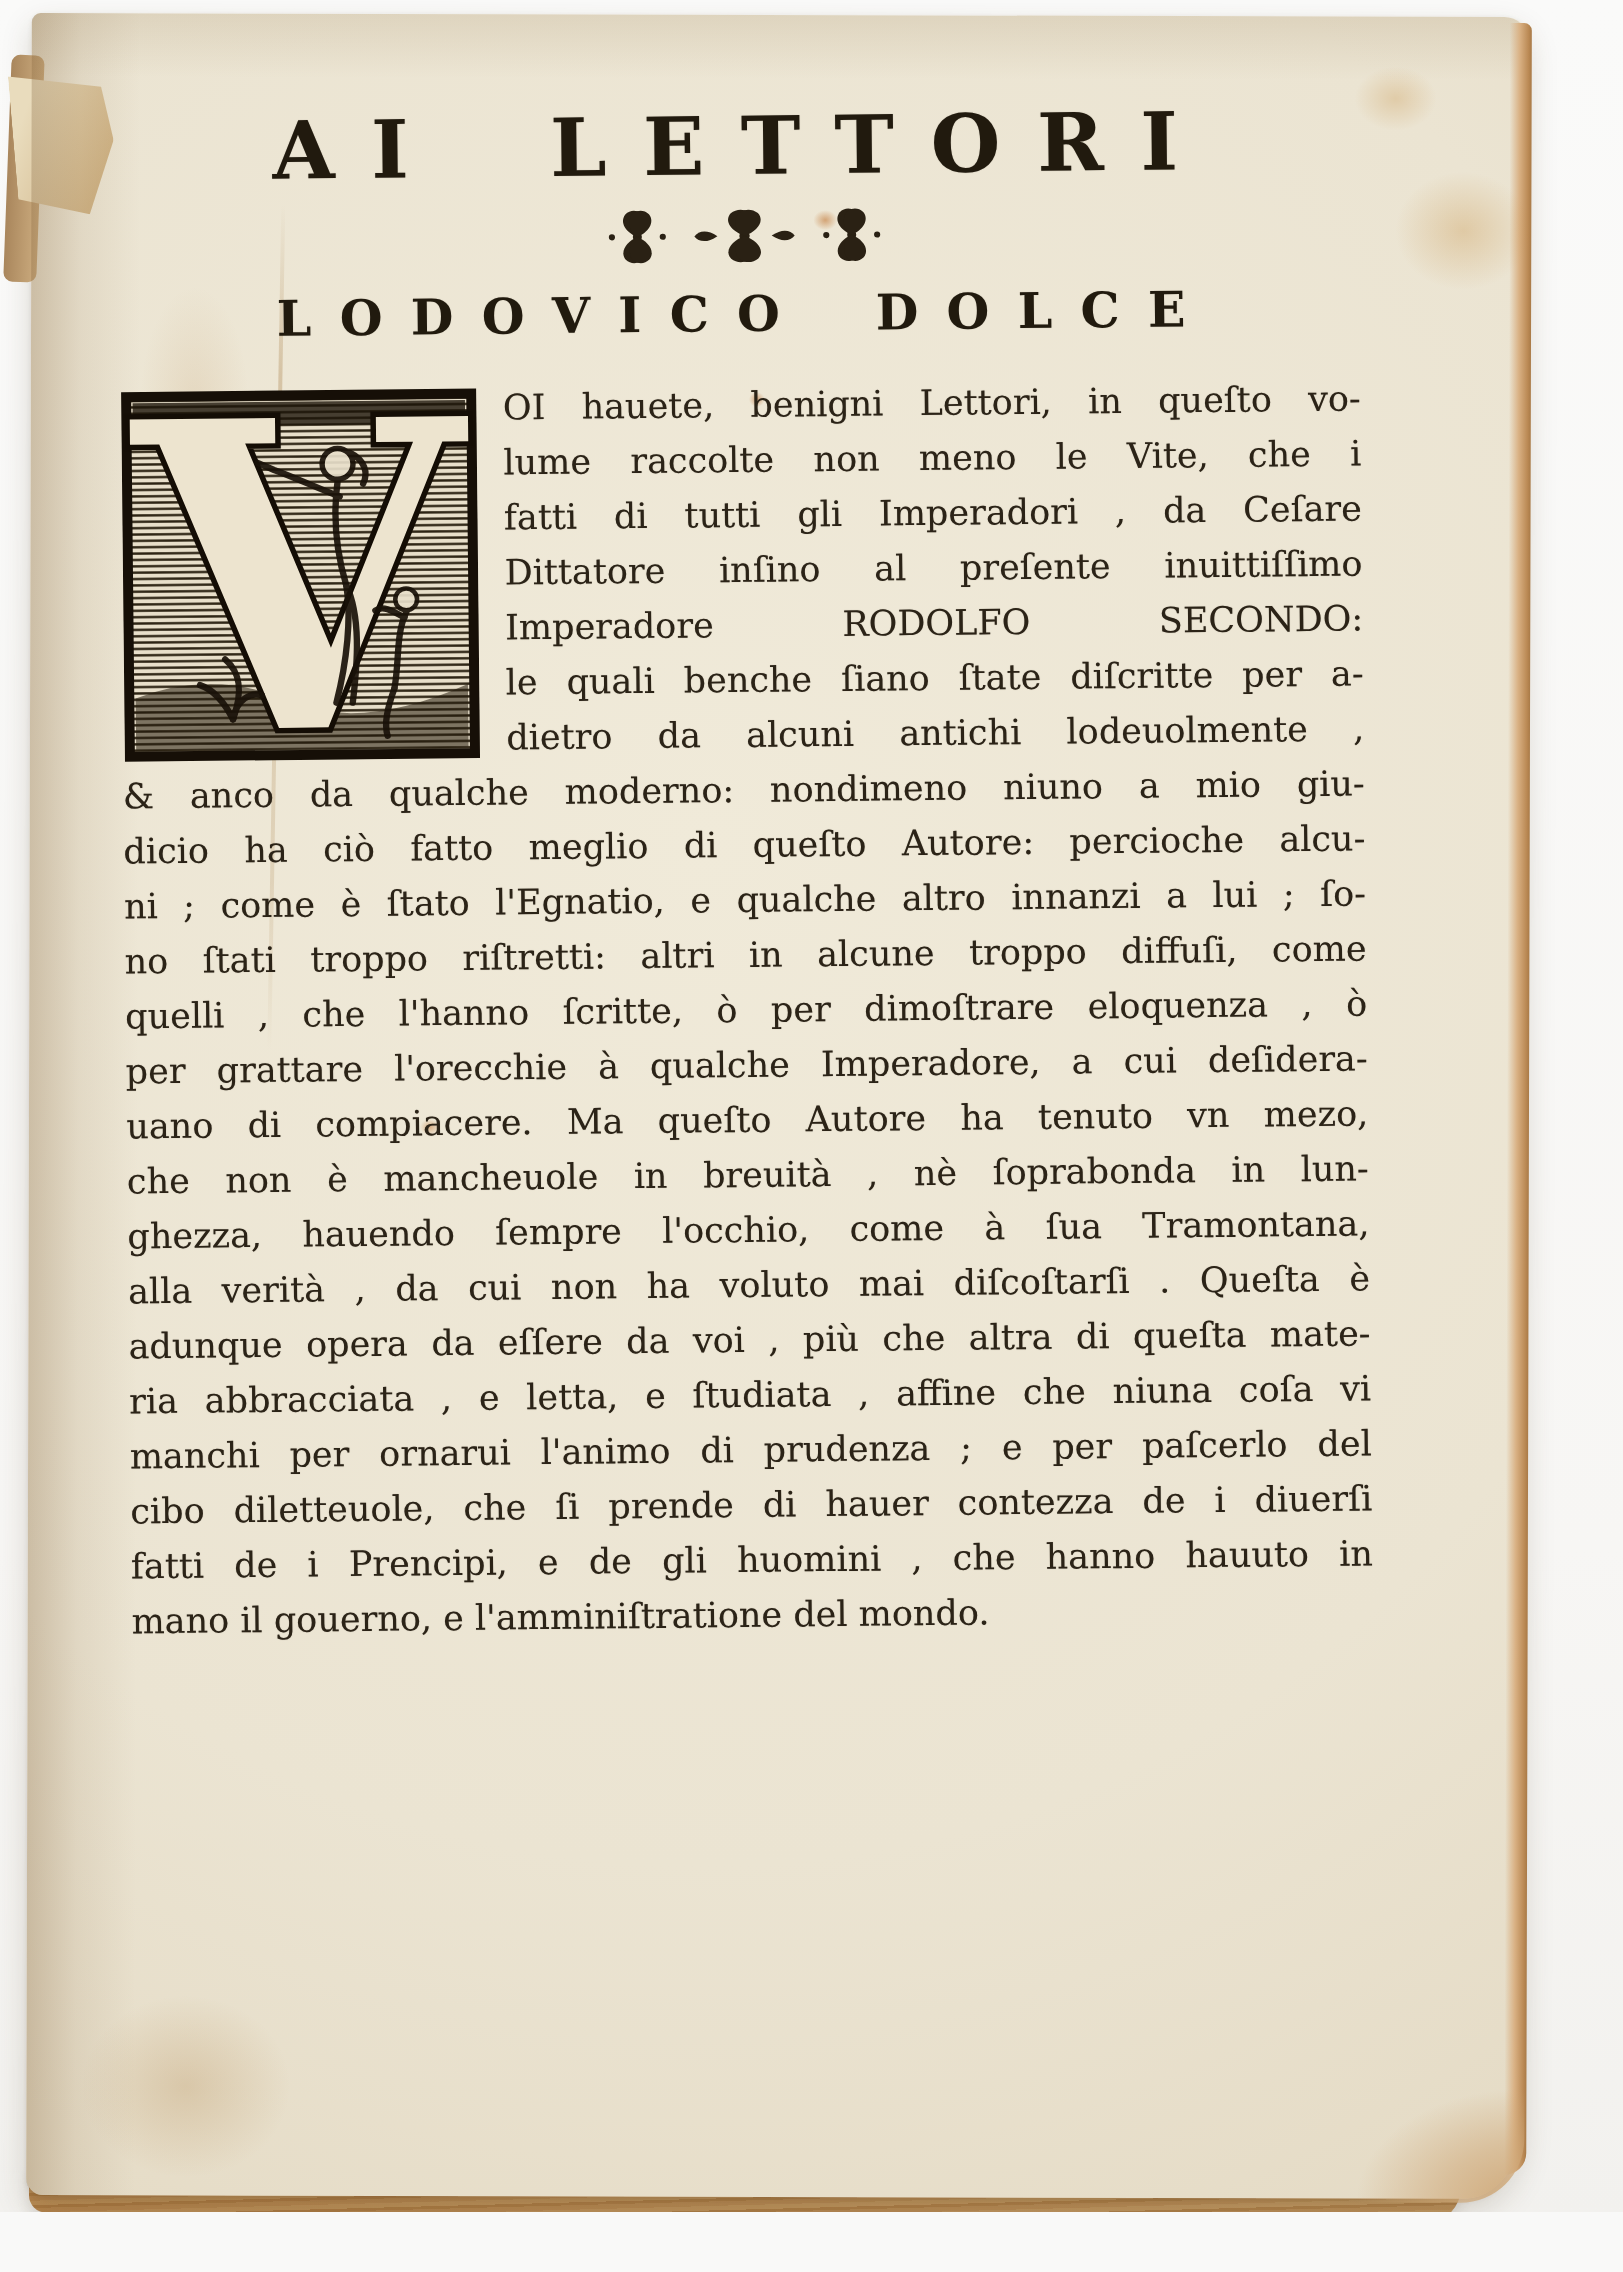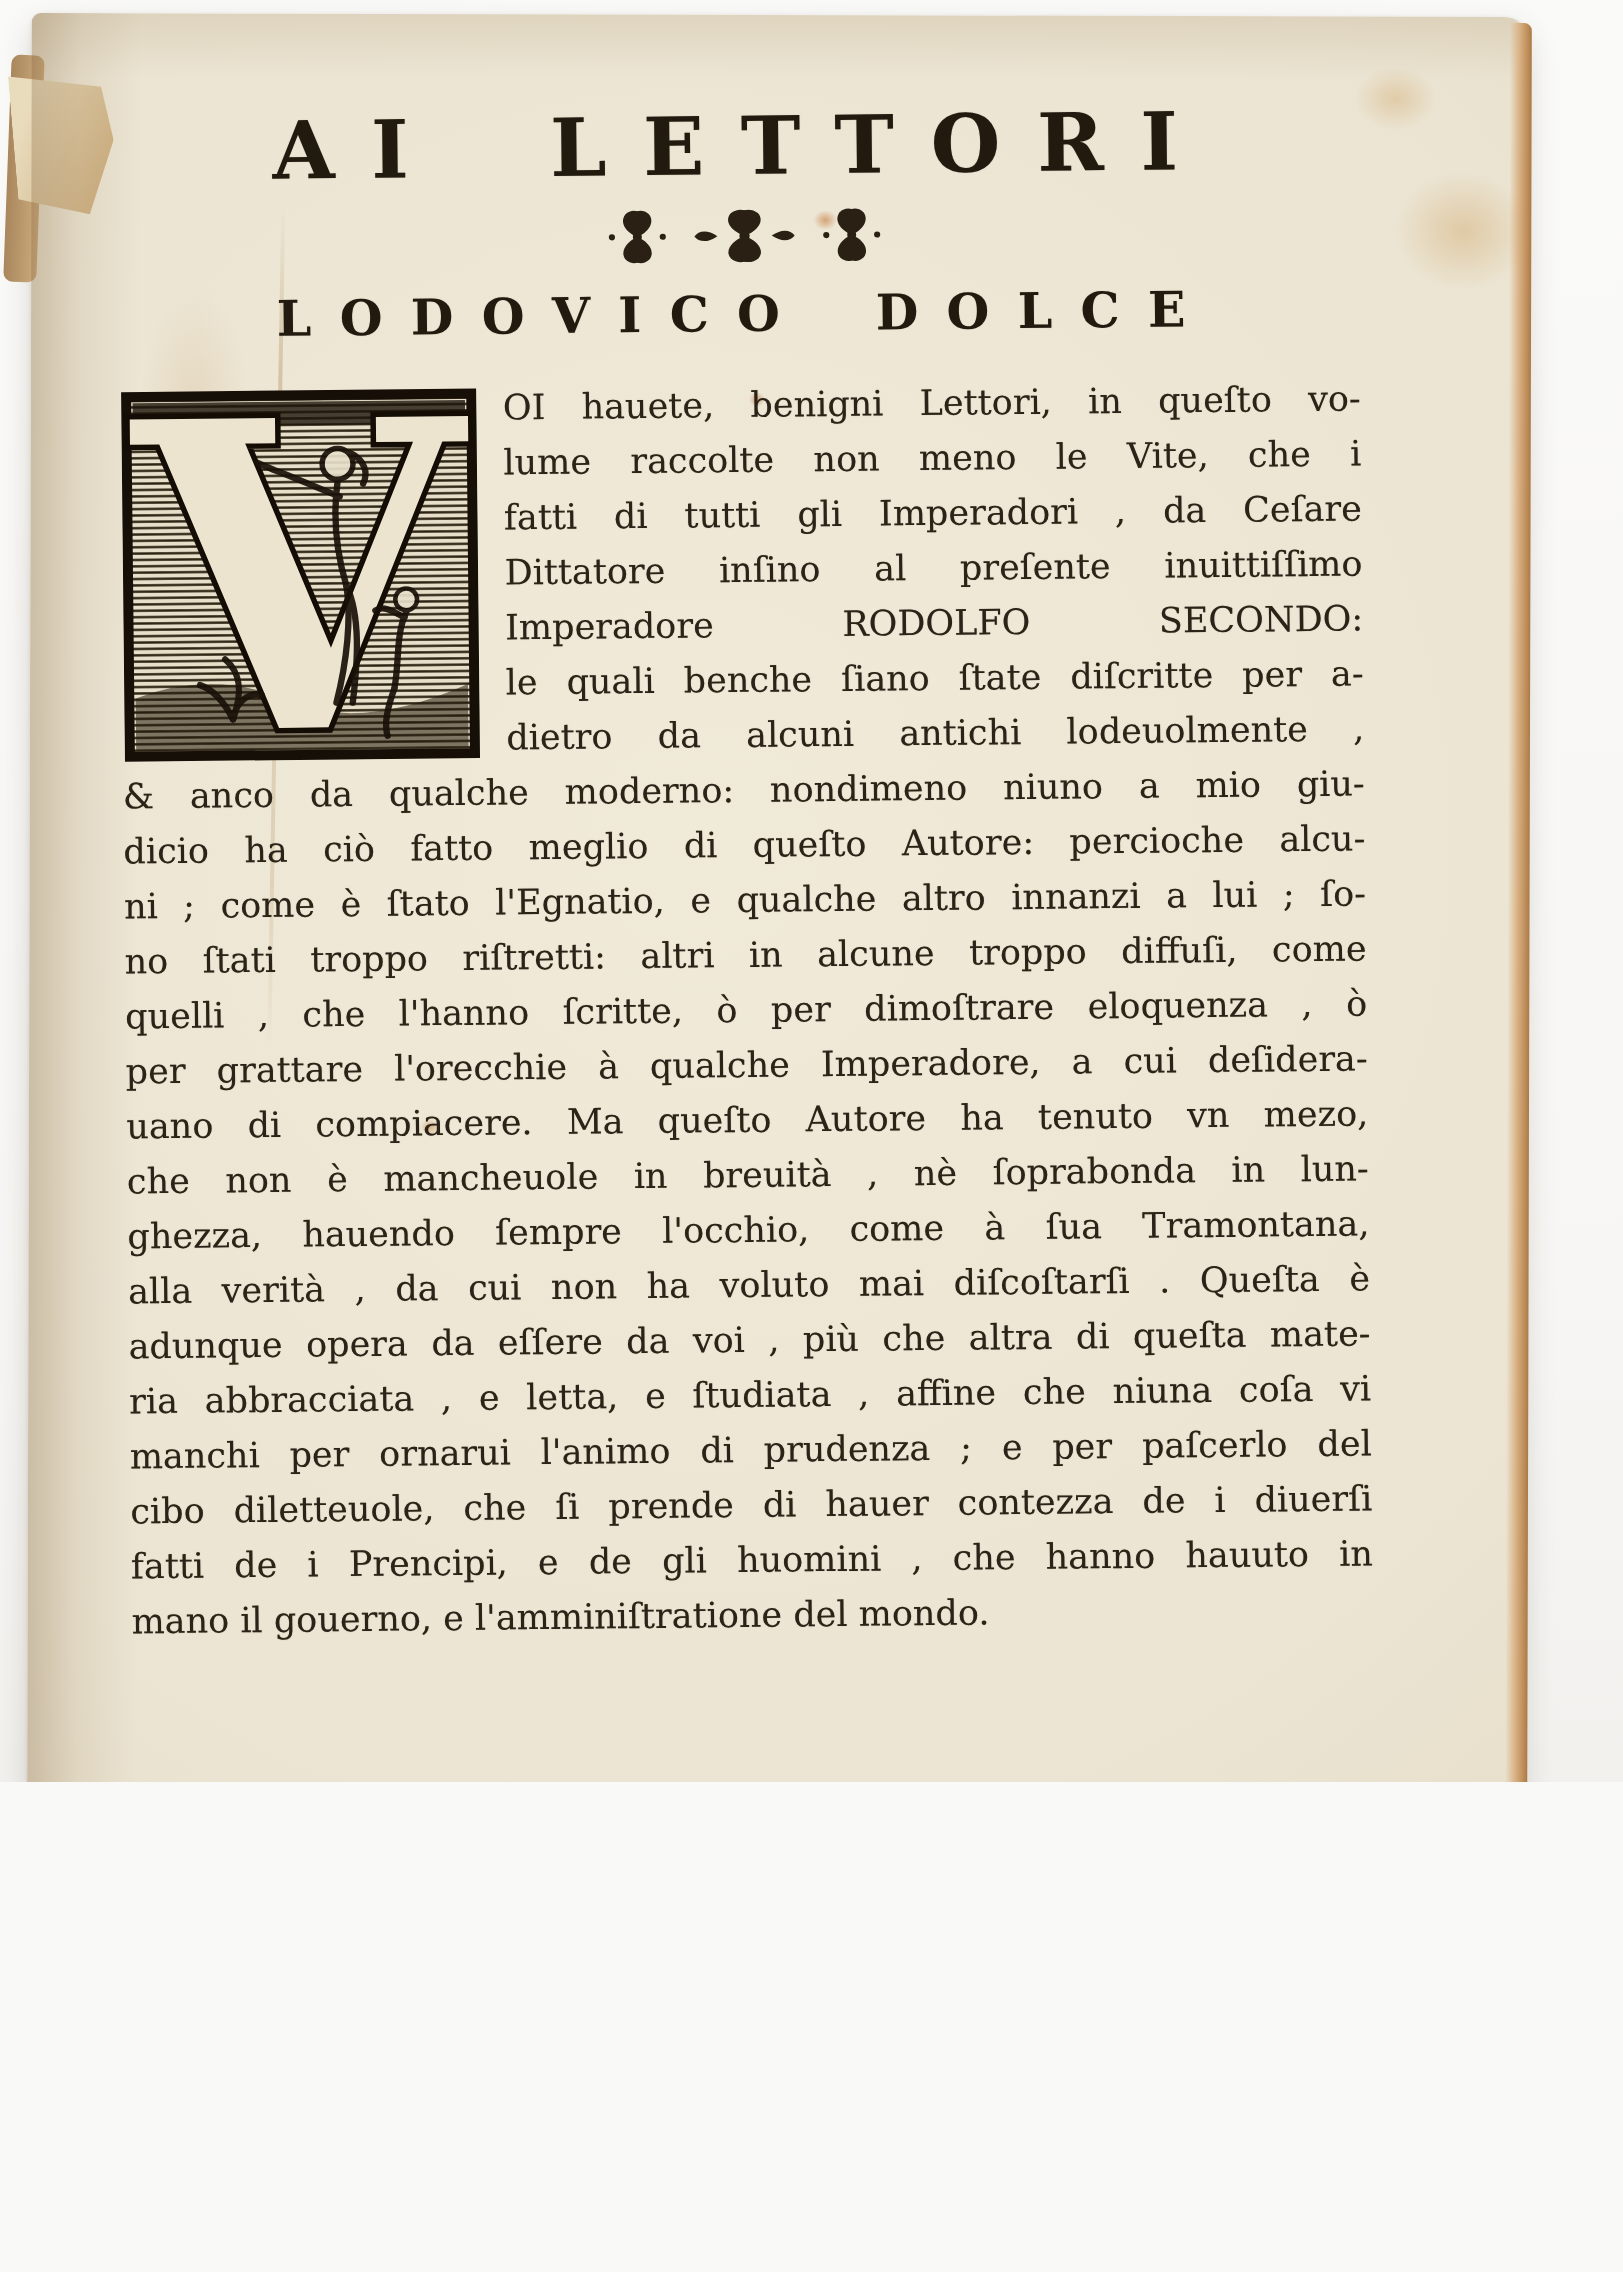--- a/index.html
+++ b/index.html
@@ -2,21 +2,21 @@
 <html style="font-size:14.5px"><head>
 <meta charset="utf-8">
 <style>
   html,body{margin:0;padding:0;}
   body{
     width:1624px;height:2273px;
     background:#f9f9f8;
     font-family:"DejaVu Serif", serif;
     overflow:hidden;
   }
-  .scene{position:relative;width:1624px;height:1782px;background:linear-gradient(180deg,#fafaf9 0%,#f7f6f4 70%,#f2f1ee 100%);overflow:hidden;}
+  .scene{position:relative;width:1624px;height:2212px;background:linear-gradient(180deg,#fafaf9 0%,#f7f6f4 70%,#f2f1ee 100%);overflow:hidden;}
 
   
   .page{
     position:absolute;left:29px;top:14.5px;width:1496px;height:2182px;
     background:
       radial-gradient(130% 90% at 45% 38%, #f0ead9 0%, #ebe4d2 52%, #e4dac4 82%, #dbcdb0 100%);
     border-radius:9px 23.6px 58px 16.4px / 11px 20px 76px 18px;
     box-shadow:0 12.7px 31px rgba(70,55,30,.18), 0 1.8px 5.5px rgba(70,55,30,.12);
     transform:rotate(.15deg);
   }

